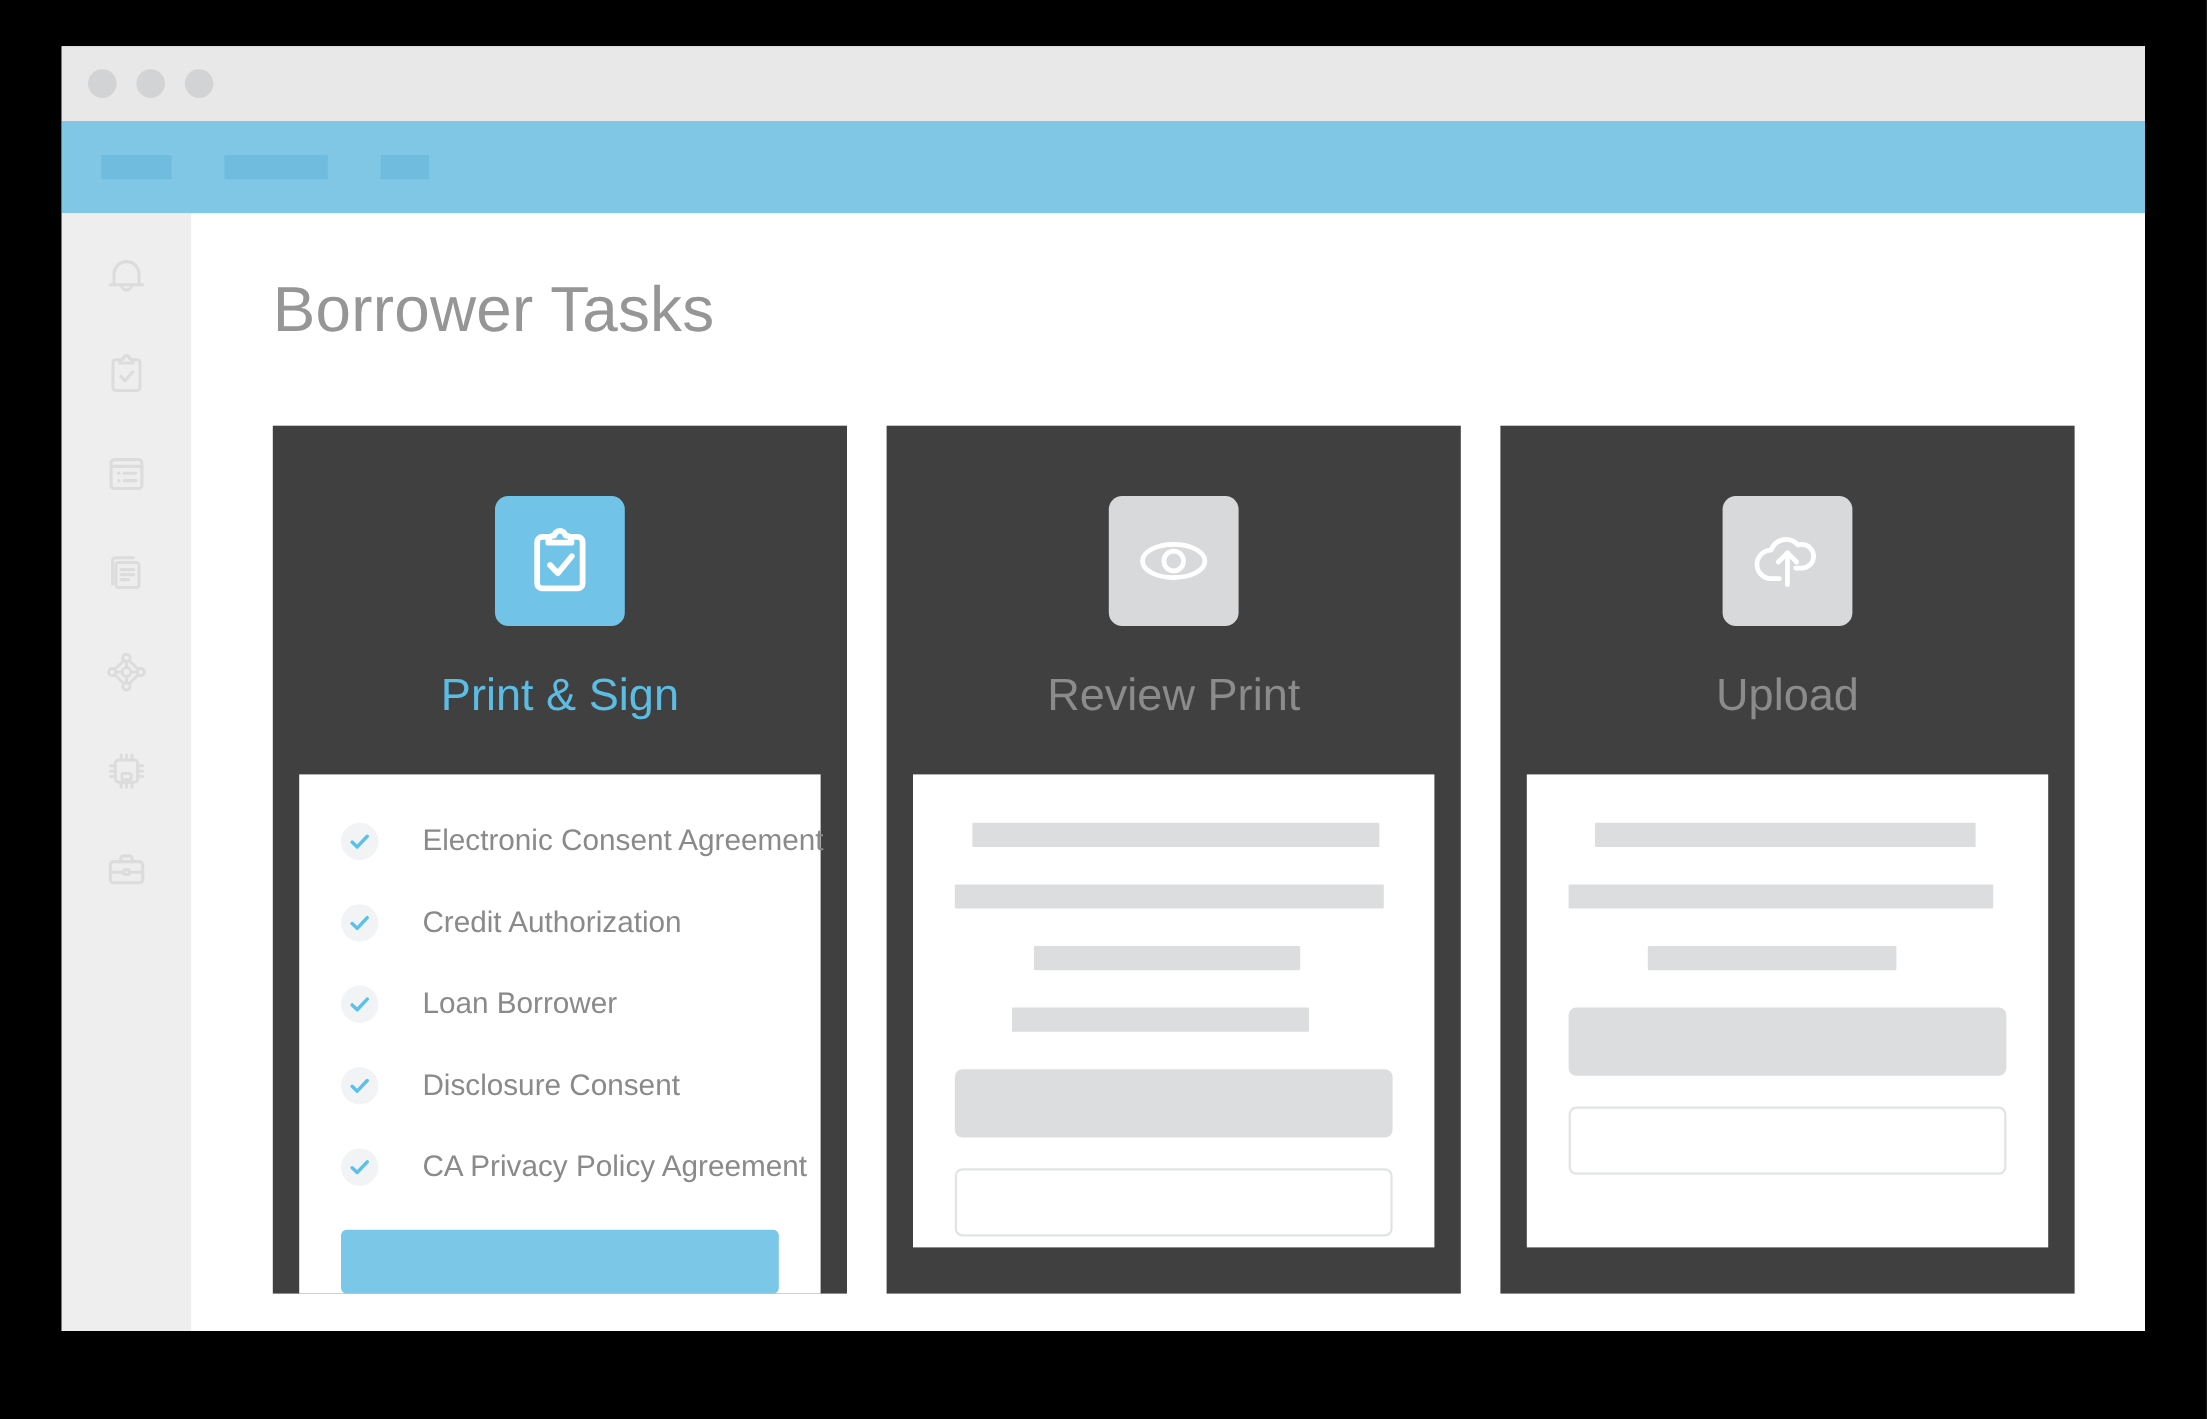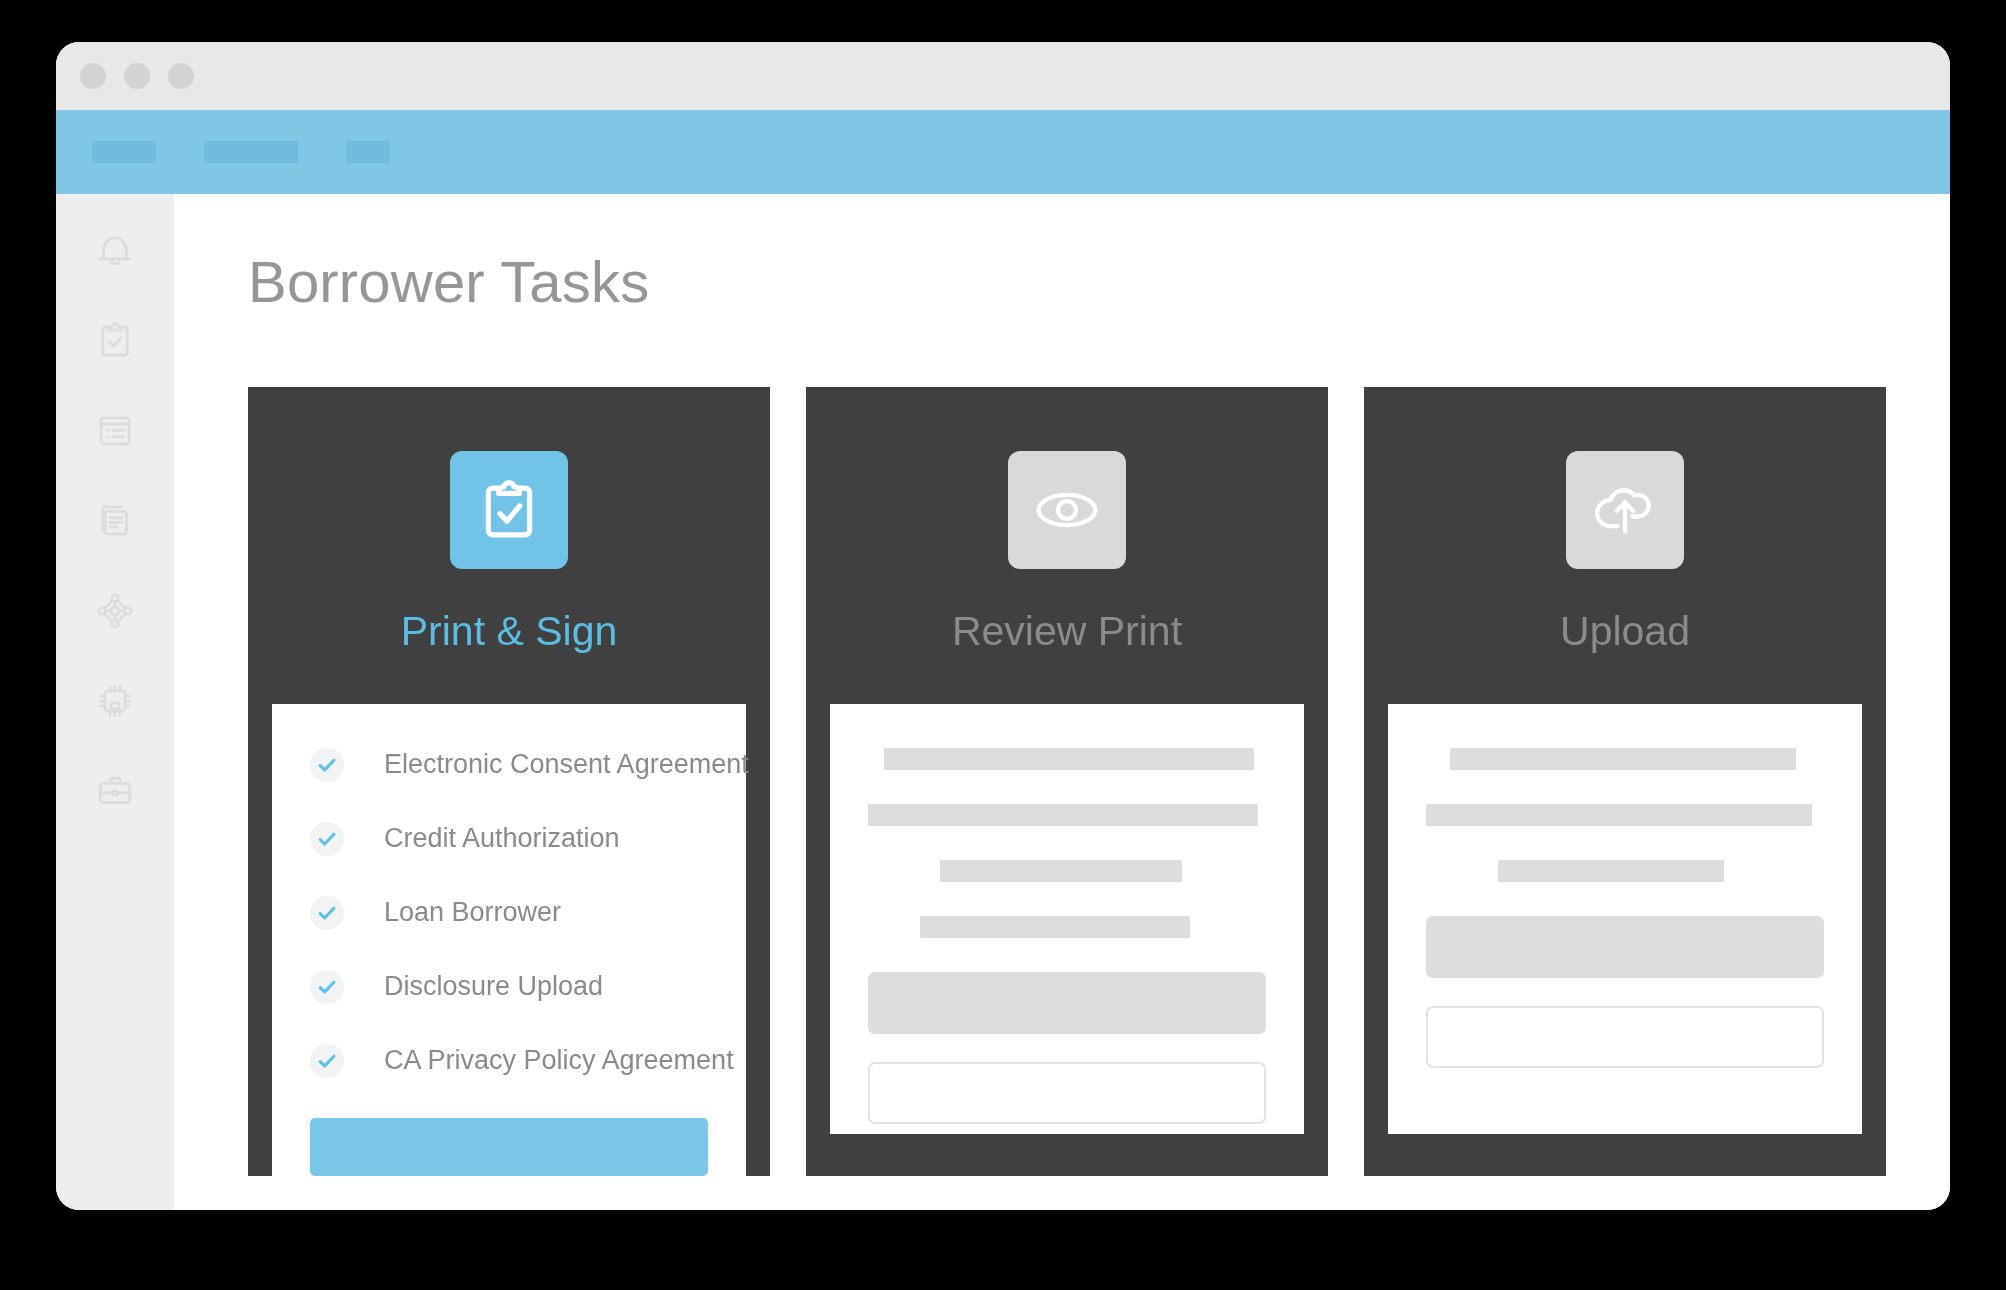--- a/index.html
+++ b/index.html
@@ -22,21 +22,20 @@
 
   
   .window {
     position: absolute;
     left: 56px;
     top: 42px;
     width: 1894px;
     height: 1168px;
     background: #ffffff;
     overflow: hidden;
-    border-radius: 23px;
   }
 
   
   .titlebar {
     height: 68px;
     background: #e8e8e8;
     display: flex;
     align-items: center;
     padding-left: 24px;
     gap: 18px;
@@ -381,21 +380,21 @@
                 </span>
                 <span class="check-text">Loan Borrower</span>
               </div>
 
               <div class="check-row">
                 <span class="check-circle">
                   <svg viewBox="0 0 24 24" fill="none" stroke="currentColor" stroke-width="3.4" stroke-linecap="round" stroke-linejoin="round">
                       <polyline points="4.5,12.6 9.5,17.4 19.5,6.8"></polyline>
                     </svg>
                 </span>
-                <span class="check-text">Disclosure Upload</span>
+                <span class="check-text">Disclosure Consent</span>
               </div>
 
               <div class="check-row">
                 <span class="check-circle">
                   <svg viewBox="0 0 24 24" fill="none" stroke="currentColor" stroke-width="3.4" stroke-linecap="round" stroke-linejoin="round">
                       <polyline points="4.5,12.6 9.5,17.4 19.5,6.8"></polyline>
                     </svg>
                 </span>
                 <span class="check-text">CA Privacy Policy Agreement</span>
               </div>

